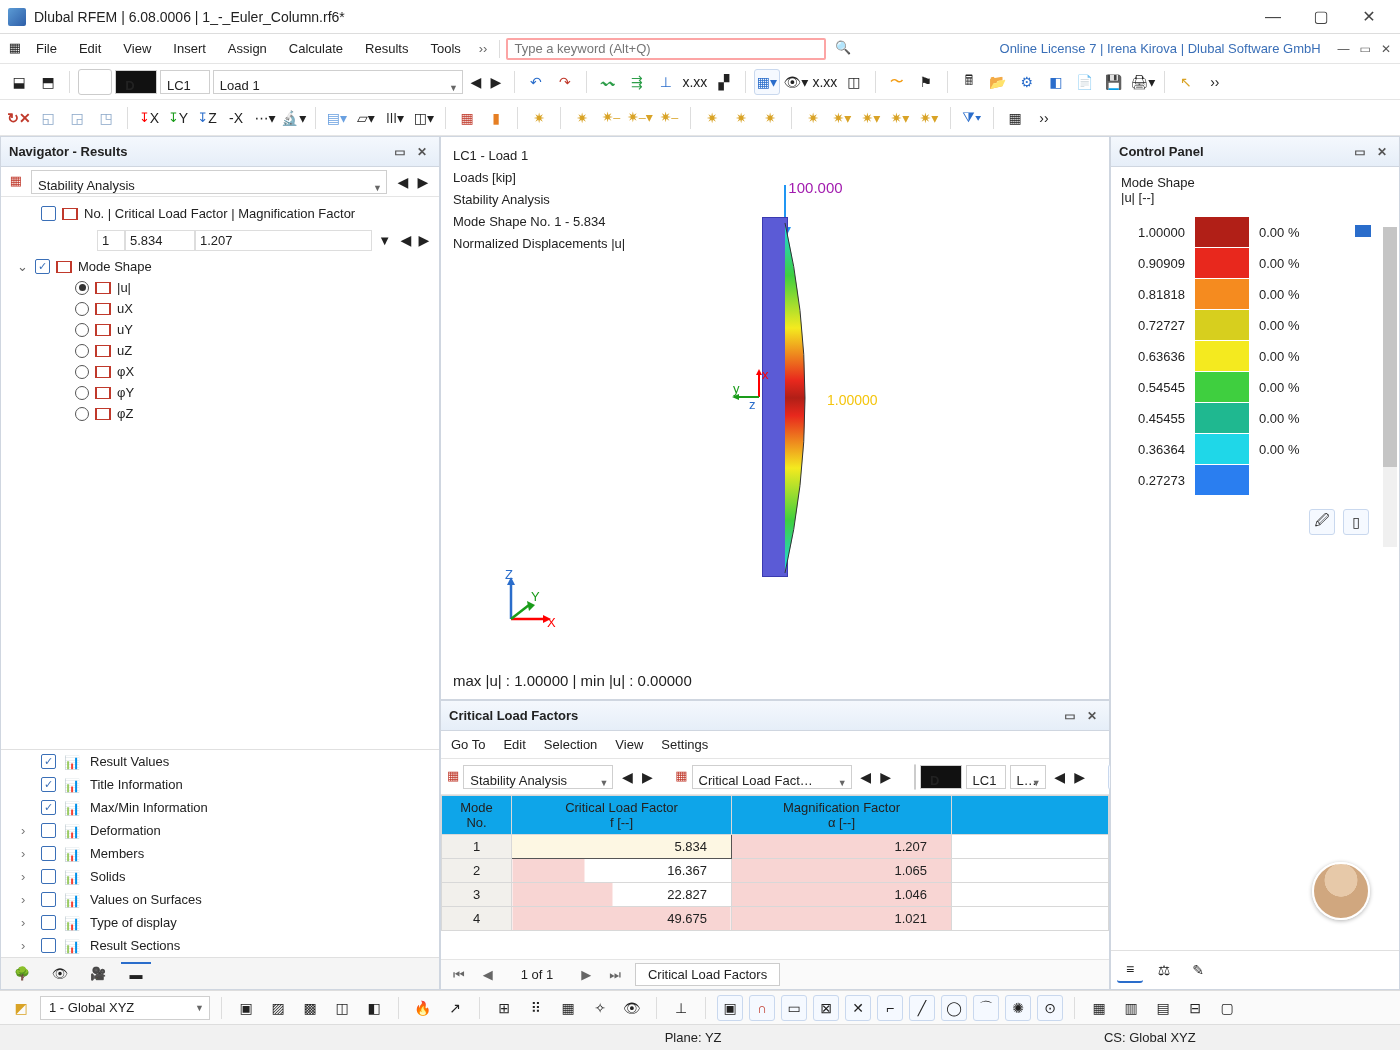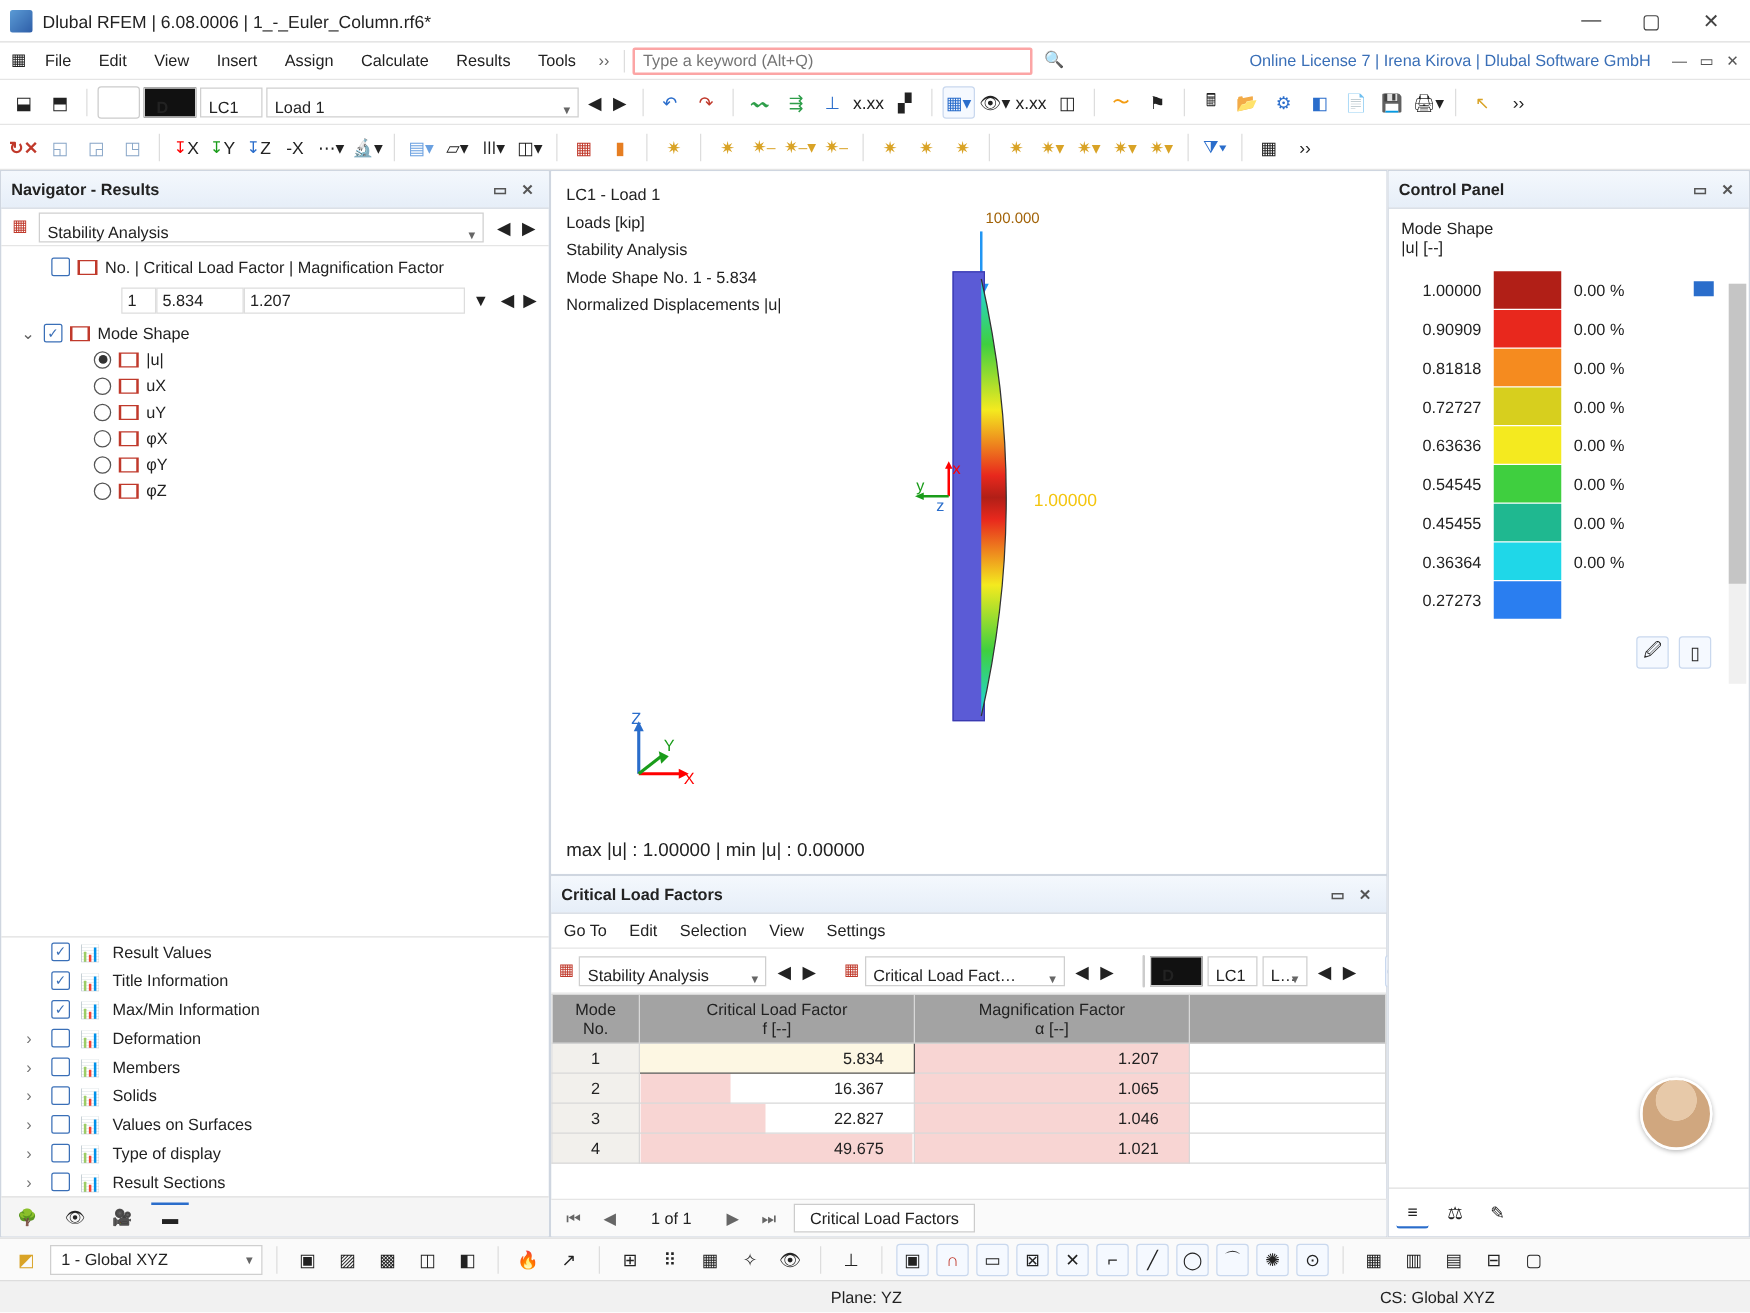--- a/index.html
+++ b/index.html
@@ -71,21 +71,21 @@
   .cp-bottom { border-top:1px solid #e0e0e0; padding:6px; display:flex; gap:8px; }
   .scroll-y { position:absolute; right:2px; top:60px; width:14px; height:320px; background:#f0f0f0;}
   .scroll-y .thumb { background:#c5c5c5; width:100%; height:240px; }
   
   .table-panel { height:290px; border:1px solid #cfd6e0; display:flex; flex-direction:column;}
   .tp-menubar { height:28px; display:flex; align-items:center; padding:0 10px; gap:18px; border-bottom:1px solid #e5e5e5;}
   .tp-toolbar { height:36px; display:flex; align-items:center; padding:0 6px; gap:4px; border-bottom:1px solid #e5e5e5;}
   .tp-table { flex:1; overflow:auto; }
   table { border-collapse:collapse; width:100%; }
   th,td { border:1px solid #d8d8d8; padding:4px 8px; font-size:13px; text-align:center; }
-  th { background:#a3a3a3; font-weight:normal; }
+  th { background:#0ea5e9; font-weight:normal; }
   td.rowhdr { background:#f2f0ec; }
   td.num { text-align:right; padding-right:24px;}
   td.pink { background:#f8d5d3; }
   td.cream { background:#fdf7e3; border:1px solid #555;}
   .tp-footer { height:30px; display:flex; align-items:center; padding:0 8px; gap:10px; border-top:1px solid #e5e5e5; background:#fafafa;}
   .pagebtn { padding:0 4px; color:#666; }
   .foot-tab { border:1px solid #ccc; padding:3px 12px; background:#fff;}
   
   .statusbar1 { height:34px; display:flex; align-items:center; padding:0 8px; gap:6px; border-top:1px solid #ddd; background:#fafafa;}
   .statusbar2 { height:26px; display:flex; align-items:center; padding:0 8px; background:#f1f1f1; border-top:1px solid #ddd; font-size:13px;}
@@ -279,20 +279,25 @@
     <span>uX</span>
           </div>
           <div class="tree-row child">
             <span class="radio "></span>
     <span class="ico-beam"></span>
     <span>uY</span>
           </div>
           <div class="tree-row child">
             <span class="radio "></span>
     <span class="ico-beam"></span>
+    <span>uZ</span>
+          </div>
+          <div class="tree-row child">
+            <span class="radio "></span>
+    <span class="ico-beam"></span>
     <span>φX</span>
           </div>
           <div class="tree-row child">
             <span class="radio "></span>
     <span class="ico-beam"></span>
     <span>φY</span>
           </div>
           <div class="tree-row child">
             <span class="radio "></span>
     <span class="ico-beam"></span>
@@ -368,21 +373,21 @@
     <div class="viewport">
       <div class="vp-canvas">
         <div class="vp-text">
           <div>LC1 - Load 1</div>
           <div>Loads [kip]</div>
           <div>Stability Analysis</div>
           <div>Mode Shape No. 1 - 5.834</div>
           <div>Normalized Displacements |u|</div>
         </div>
 
-        <div style="position:absolute;left:52%;top:30px;color:#a16207;font-size:12px">100.000</div>
+        <div style="position:absolute;left:52%;top:42px;color:#a21caf;font-size:15px">100.000</div>
         <svg style="position:absolute;left:50%;top:48px" width="20" height="56">
           <line x1="10" y1="0" x2="10" y2="44" stroke="#2196f3" stroke-width="2"></line>
           <polygon points="4,42 16,42 10,54" fill="#2196f3"></polygon>
         </svg>
         <div class="column"></div>
 
         <svg class="deform" viewBox="0 0 40 350">
           <path d="M6 0 Q46 175 6 350" stroke="none" fill="url(#g)"></path>
           <defs>
               <linearGradient id="g" x1="0" y1="0" x2="0" y2="1">

